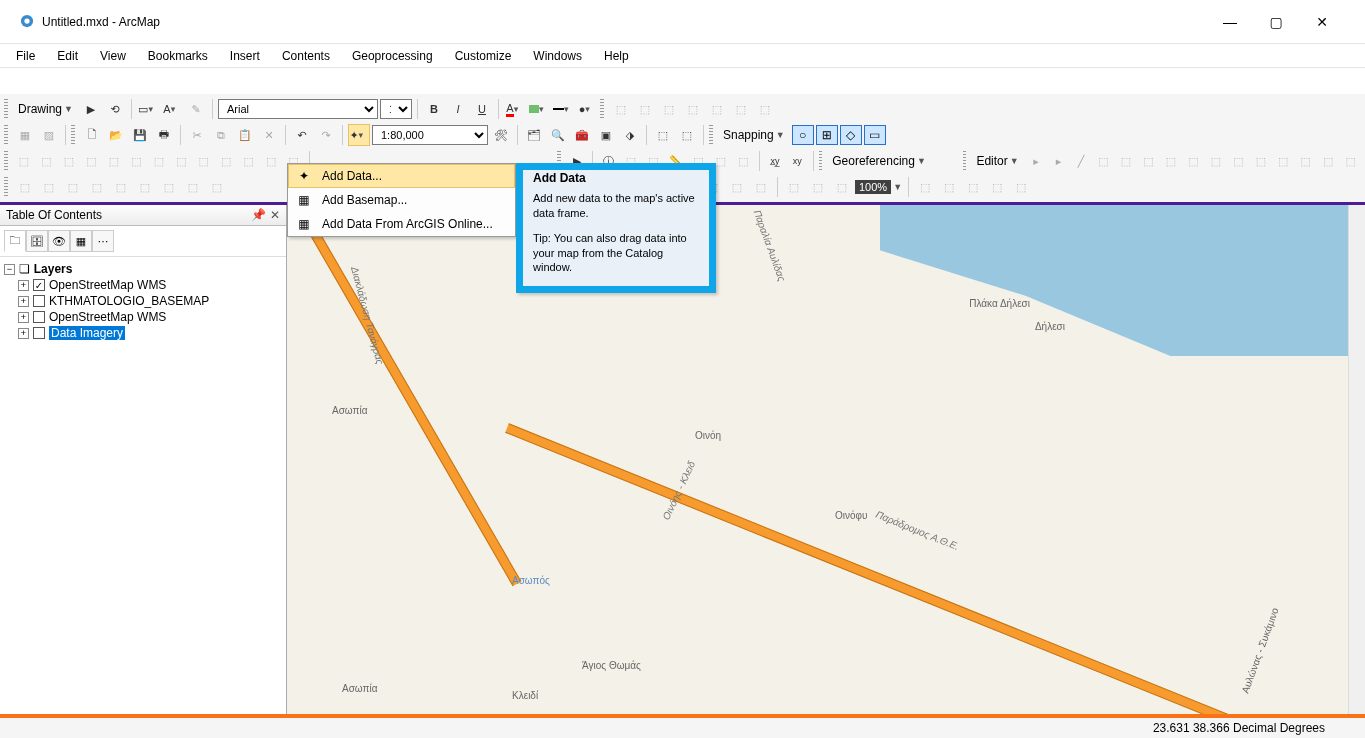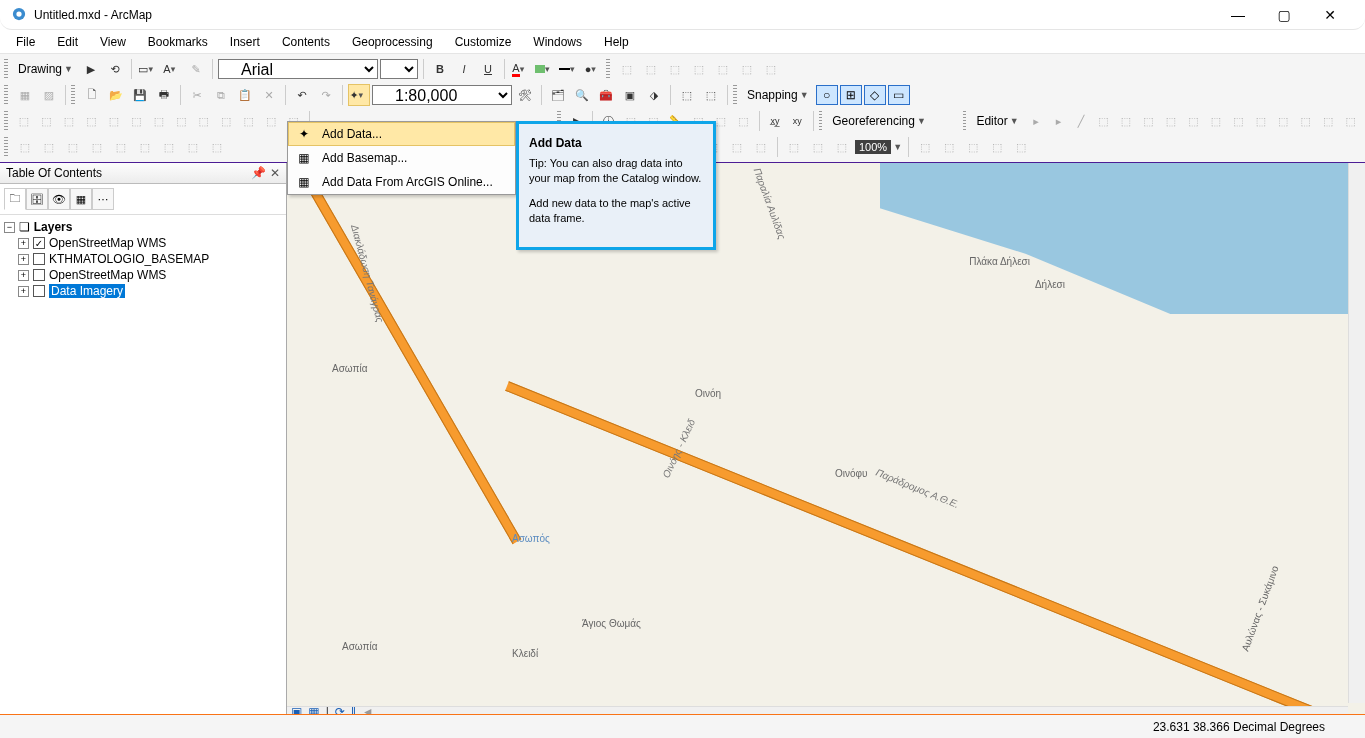--- a/index.html
+++ b/index.html
@@ -1,38 +1,38 @@
 <!DOCTYPE html>
 <html><head>
 <meta charset="utf-8">
 <style>
 * { box-sizing: border-box; margin: 0; padding: 0; font-family: "Segoe UI", Tahoma, sans-serif; }
 body { background: #fff; font-size: 12px; color: #000; overflow: hidden; }
 
-.titlebar { height: 30px; display: flex; align-items: center; padding: 0 12px; background: #fff; border-bottom: 1px solid #e5e5e5; border-radius: 12px; }
+.titlebar { height: 44px; display: flex; align-items: center; padding: 0 20px; background: #fff; border-bottom: 1px solid #e5e5e5; }
 .titlebar .app-icon { width: 16px; height: 16px; margin-right: 6px; display:inline-block; }
 .titlebar .title { flex: 1; font-size: 12px; }
 .titlebar .win-controls { display: flex; }
 .titlebar .win-controls div { width: 46px; height: 30px; display:flex; align-items:center; justify-content:center; font-size:14px; }
 
 .menubar { height: 24px; display: flex; align-items: center; padding: 0 6px; gap: 2px; border-bottom: 1px solid #e5e5e5;}
 .menubar .menu-item { padding: 2px 10px; }
 
-.toolbars { background: #f5f5f5; border-bottom: 1px solid #4c1d95; padding: 2px 4px; }
+.toolbars { background: #f5f5f5; border-bottom: 3px solid #4c1d95; padding: 2px 4px; margin-top: 26px; }
 .toolbar-row { display: flex; align-items: center; gap: 2px; min-height: 26px; flex-wrap: nowrap; }
 .tb-btn { width: 22px; height: 22px; display:inline-flex; align-items:center; justify-content:center; border: 1px solid transparent; font-size: 11px; color:#333;}
 .tb-btn.dis { color:#aaa; }
 .tb-sep { width:1px; height:20px; background:#ccc; margin:0 3px; }
 .tb-grip { width:4px; height:20px; background: repeating-linear-gradient(#999, #999 1px, transparent 1px, transparent 3px); margin-right:4px; }
 .tb-label { padding: 0 4px; font-size:12px; display:flex; align-items:center; gap:2px;}
 .dropdown-btn { font-size:9px; color:#555; width:10px; display:inline-block; }
-.combo { border:1px solid #7a7a7a; background:#fff; height:20px; font-size:16px; padding:0 18px; }
+.combo { border:1px solid #7a7a7a; background:#fff; height:20px; font-size:11px; padding:0 4px; }
 .combo.font { width: 160px; }
 .combo.size { width: 32px; }
-.combo.scale { width: 140px; }
+.combo.scale { width: 116px; }
 .snap-btn { width:22px; height:20px; border:1px solid #2a6fc9; display:inline-flex; align-items:center; justify-content:center; }
 .snap-btn.active { background:#cde6ff; border-color:#2a6fc9; }
 
 .main { display:flex; height: 560px; }
 .toc { width: 287px; border-right: 1px solid #aaa; background:#fff; display:flex; flex-direction:column; }
 .toc-header { background: linear-gradient(#fdfdfd,#ececec); border-bottom:1px solid #bbb; padding: 3px 6px; font-size:12px; display:flex; align-items:center; justify-content:space-between;}
 .toc-header .pins { display:flex; gap:4px; font-size:12px; color:#555;}
 .toc-tabs { display:flex; padding:4px; gap:0; border-bottom:1px solid #ddd;}
 .toc-tab { width:22px; height:22px; border:1px solid #ccc; background:#f7f7f7; display:flex; align-items:center; justify-content:center; font-size:11px;}
 .toc-tab.active { background:#fff; border-bottom-color:#fff;}
@@ -41,35 +41,35 @@
 .expander { width:11px; height:11px; border:1px solid #888; font-size:9px; line-height:9px; text-align:center; }
 .cb { width:12px; height:12px; border:1px solid #555; display:inline-flex; align-items:center; justify-content:center; font-size:10px;}
 .layer-sel { background:#0078d7; color:#fff; padding:0 2px;}
 
 .map-area { flex:1; position:relative; background:#f3f1e8; }
 .menu-dropdown { position:absolute; top:-42px; left:0; width:229px; background:#fdfdfd; border:1px solid #999; box-shadow:2px 2px 3px rgba(0,0,0,.2); z-index:10;}
 .menu-dropdown .md-item { display:flex; align-items:center; padding:4px 8px; gap:10px; font-size:12px;}
 .menu-dropdown .md-item.hover { background:#ffe8a6; border:1px solid #e5c365; padding:3px 7px;}
 .menu-dropdown .md-icon { width:16px; height:16px; display:inline-flex; align-items:center; justify-content:center;}
 
-.tooltip { position:absolute; top:-42px; left:229px; width:200px; background:#e9f0f8; border:3px solid #0ea5e9; padding:12px 10px; font-size:11px; box-shadow:2px 2px 3px rgba(0,0,0,.2); z-index:10;}
+.tooltip { position:absolute; top:-42px; left:229px; width:200px; background:#e9f0f8; border:7px solid #0ea5e9; padding:1px 10px; font-size:11px; box-shadow:2px 2px 3px rgba(0,0,0,.2); z-index:10;}
 .tooltip .tt-title { font-weight:bold; margin-bottom:6px; font-size:12px;}
 .tooltip .tt-p { margin-bottom:10px; line-height:1.35;}
 
 .map-canvas { position:absolute; inset:0; }
 .sea { position:absolute; top:0; right:0; width:45%; height:27%; background:#99c7e0; clip-path: polygon(0 0, 100% 0, 100% 100%, 60% 100%, 30% 60%, 0 30%);}
 .land { position:absolute; inset:0; background:#f3f1e8;}
 .road-main { position:absolute; height:10px; background:#f79b2e; border-top:1px solid #c47618; border-bottom:1px solid #c47618; transform-origin:left center;}
 .road-lbl { position:absolute; font-size:10px; color:#777; font-style:italic;}
 .town-lbl { position:absolute; font-size:10px; color:#666;}
 
 .bottom-tabs { position:absolute; bottom:0; left:0; width:287px; display:flex; border-top:1px solid #aaa; background:#f4f4f4;}
 .btab { border:1px solid #aaa; padding:2px 6px; font-size:12px; display:flex; align-items:center; gap:4px; background:#fff;}
 
-.statusbar { position:fixed; bottom:0; left:0; right:0; height:24px; border-top:1px solid #f97316; background:#f5f5f5; display:flex; align-items:center; justify-content:flex-end; padding:0 40px; font-size:12px;}
+.statusbar { position:fixed; bottom:0; left:0; right:0; height:24px; border-top:4px solid #f97316; background:#f5f5f5; display:flex; align-items:center; justify-content:flex-end; padding:0 40px; font-size:12px;}
 .map-bottom-ctrl { position:absolute; bottom:4px; left:4px; display:flex; gap:6px; font-size:12px; color:#1a5fb4;}
 
 svg.ico { width:14px; height:14px; }
 
 .scrollbar-v { position:absolute; right:0; top:0; bottom:20px; width:17px; background:#f0f0f0; border-left:1px solid #ddd;}
 .scrollbar-h { position:absolute; left:0; right:17px; bottom:0; height:17px; background:#f0f0f0; border-top:1px solid #ddd;}
 
 .bold { font-weight:bold; }
 .ital { font-style:italic; }
 .under { text-decoration:underline; }
@@ -373,22 +373,22 @@
         <span>Add Basemap...</span>
       </div>
       <div class="md-item">
         <span class="md-icon">▦</span>
         <span>Add Data From ArcGIS Online...</span>
       </div>
     </div>
 
     <div class="tooltip">
       <div class="tt-title">Add Data</div>
+      <div class="tt-p">Add new data to the map's active data frame.</div>
       <div class="tt-p">Tip: You can also drag data into your map from the Catalog window.</div>
-      <div class="tt-p">Add new data to the map's active data frame.</div>
     </div>
 
     <div class="scrollbar-v"></div>
     <div class="scrollbar-h"></div>
 
     <div class="map-bottom-ctrl">
       <span>▣</span>
       <span>▦</span>
       <span style="color:#333">|</span>
       <span>⟳</span>

